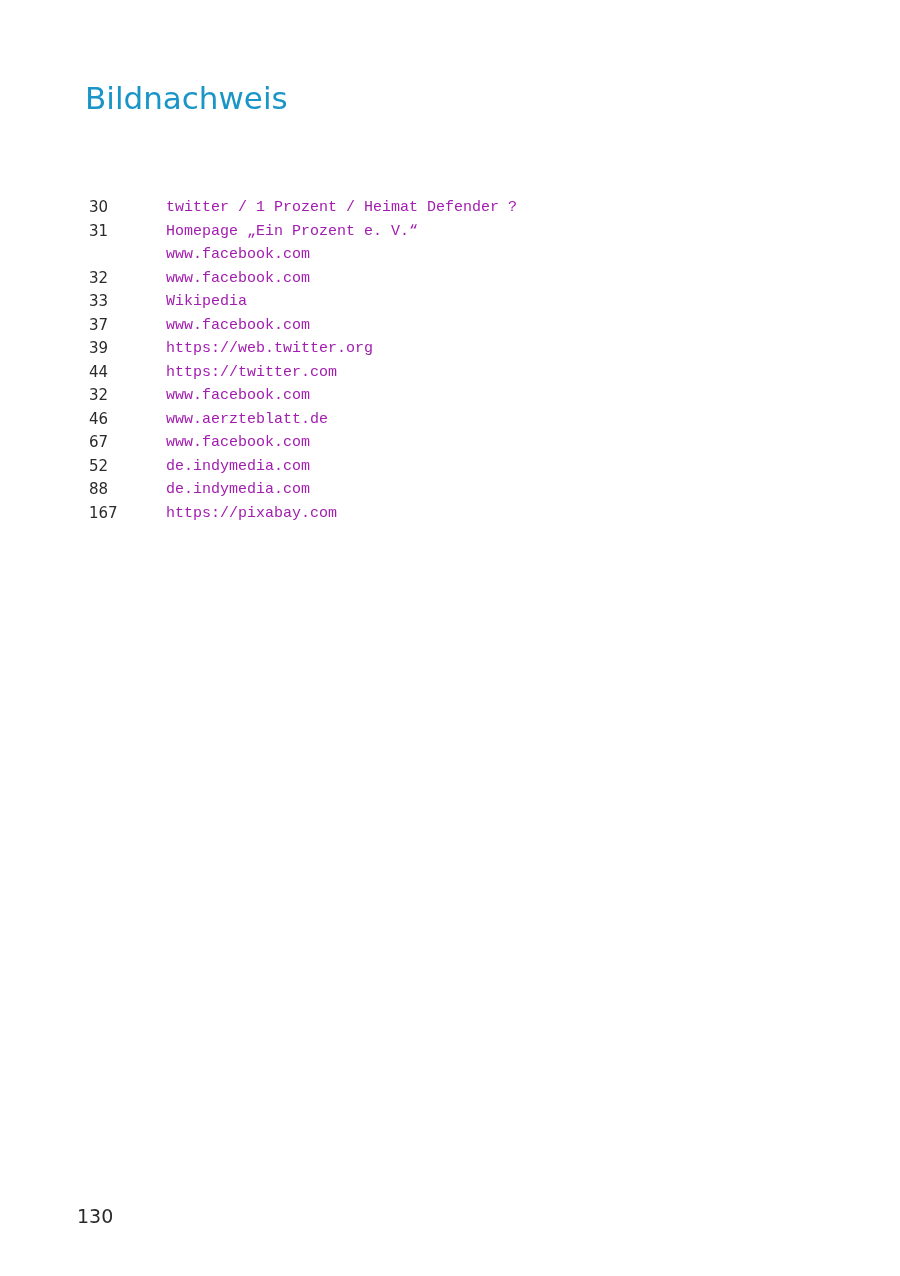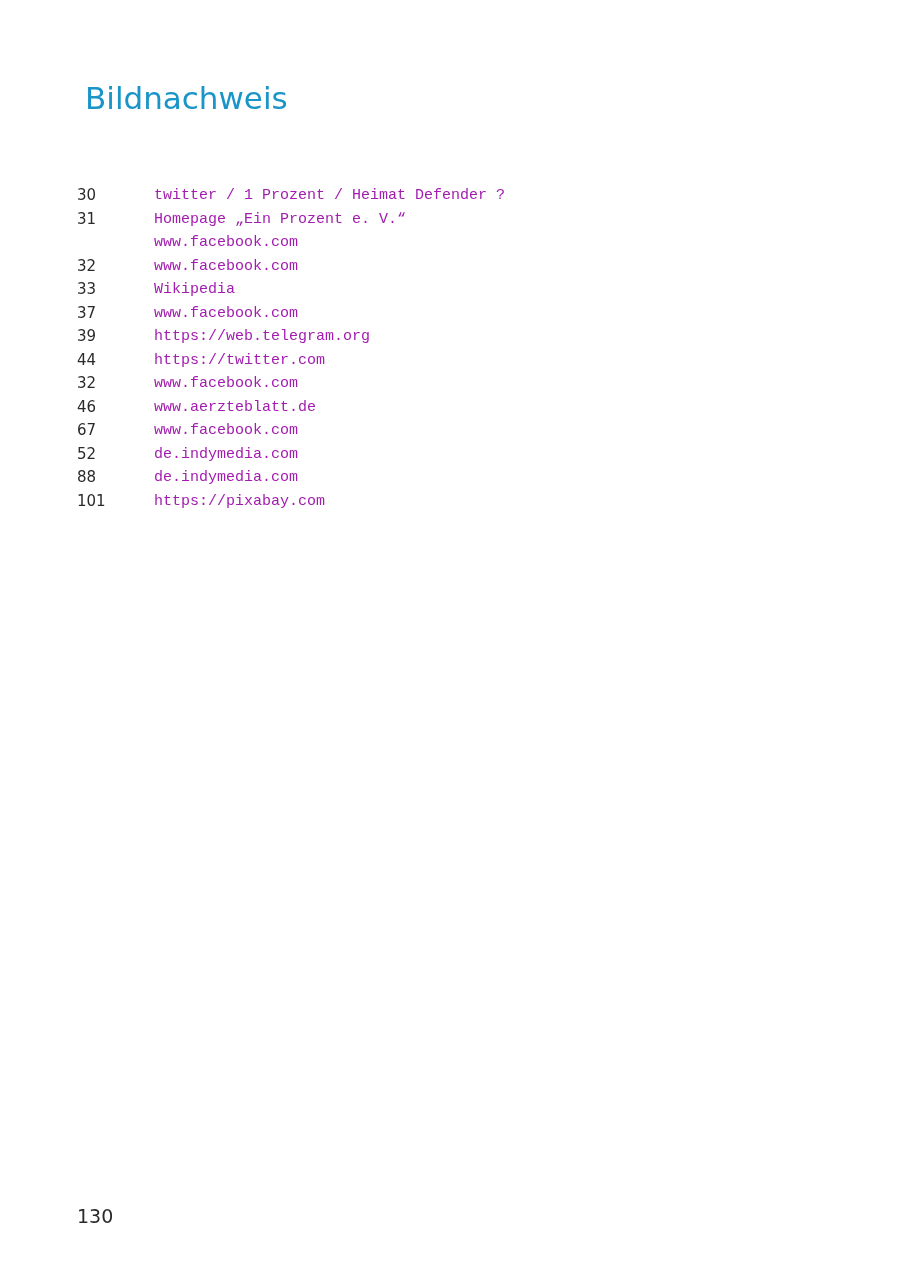--- a/index.html
+++ b/index.html
@@ -23,21 +23,21 @@
       font-size: 31px;
       font-weight: normal;
       color: #1a95c8;
       letter-spacing: 0px;
       line-height: 40px;
     }
     .credits {
       position: absolute;
       left: 77px;
       top: 184px;
-      margin: 0;
+      margin: 12px;
       padding: 0;
       list-style: none;
     }
     .credit-row {
       display: flex;
       height: 23.5px;
       line-height: 23.5px;
       font-size: 15px;
     }
     .credit-page {
@@ -84,21 +84,21 @@
   <li class="credit-row">
     <span class="credit-page">33</span>
     <span class="credit-source">Wikipedia</span>
   </li>
   <li class="credit-row">
     <span class="credit-page">37</span>
     <span class="credit-source">www.facebook.com</span>
   </li>
   <li class="credit-row">
     <span class="credit-page">39</span>
-    <span class="credit-source">https://web.telegram.org</span>
+    <span class="credit-source">https://web.twitter.org</span>
   </li>
   <li class="credit-row">
     <span class="credit-page">44</span>
     <span class="credit-source">https://twitter.com</span>
   </li>
   <li class="credit-row">
     <span class="credit-page">32</span>
     <span class="credit-source">www.facebook.com</span>
   </li>
   <li class="credit-row">
@@ -111,18 +111,18 @@
   </li>
   <li class="credit-row">
     <span class="credit-page">52</span>
     <span class="credit-source">de.indymedia.com</span>
   </li>
   <li class="credit-row">
     <span class="credit-page">88</span>
     <span class="credit-source">de.indymedia.com</span>
   </li>
   <li class="credit-row">
-    <span class="credit-page">101</span>
+    <span class="credit-page">167</span>
     <span class="credit-source">https://pixabay.com</span>
   </li>
 </ul>
 
 <div class="page-number">130</div>
 
 </body></html>

